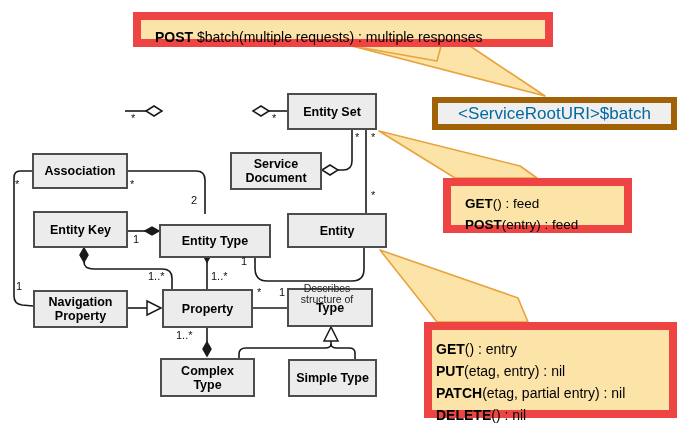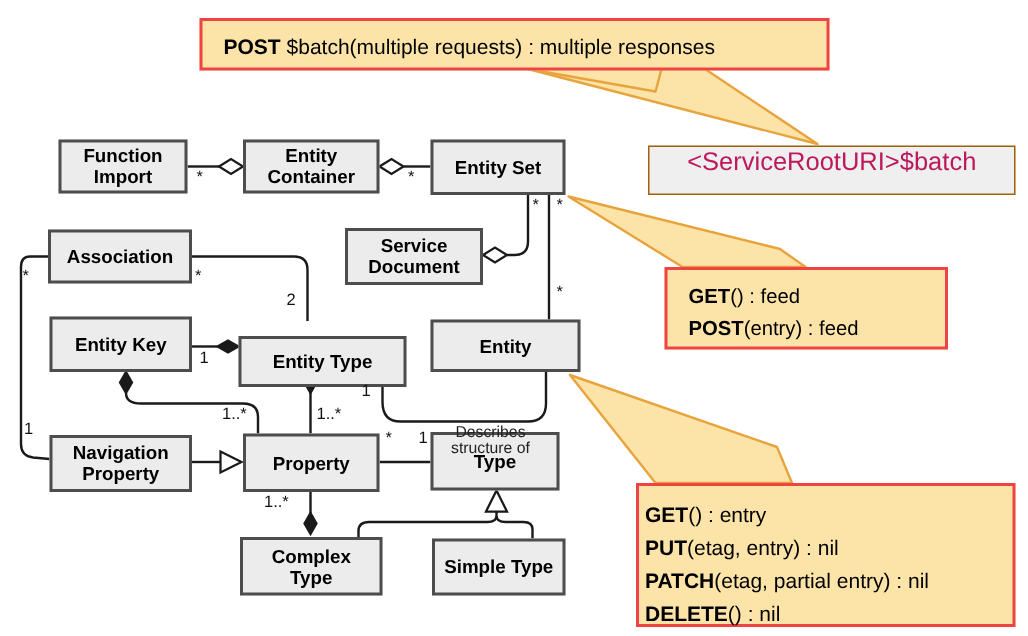--- a/index.html
+++ b/index.html
@@ -8,28 +8,28 @@
     font-family:"Liberation Sans", sans-serif;overflow:hidden;
   }
   #wires{position:absolute;left:0;top:0;pointer-events:none;}
   .node{
     position:absolute;background:#ececec;border:2px solid #4d4d4d;
     display:flex;align-items:center;justify-content:center;text-align:center;
     font-weight:bold;font-size:12.5px;line-height:1.12;color:#000;
     box-sizing:border-box;padding:0 5px;
   }
   .callout{
-    position:absolute;background:#fce3a8;border:2px solid #ef4444;
+    position:absolute;background:#fce3a8;border:8px solid #ef4444;
     box-sizing:border-box;color:#000;font-size:13.5px;
   }
   .callout .kw{font-weight:bold;}
   .uri-box{
-    position:absolute;background:#efefef;border:1px solid #a16207;
-    display:flex;justify-content:center;
-    font-size:17px;color:#be185d;box-sizing:border-box;
+    position:absolute;background:#efefef;border:6px solid #a16207;
+    display:flex;align-items:center;justify-content:center;
+    font-size:17px;color:#0369a1;box-sizing:border-box;
   }
   .mult{
     position:absolute;font-size:11px;color:#111;line-height:1;
   }
   .note{
     position:absolute;font-size:10.5px;line-height:11px;color:#222;text-align:center;margin-top:32px;
   }
   .batch-line{padding:9px 0 0 14px;font-size:14px;}
   .ops{padding:7px 16px 0 14px;line-height:21px;}
   .ops4{padding:8px 0 0 4px;line-height:22px;font-size:14px;}
@@ -73,26 +73,20 @@
       <polygon fill="#ffffff" points="322,170 330,165 338,170 330,175"></polygon>
       <polygon fill="#1a1a1a" points="145,231 152,227 159,231 152,235"></polygon>
       <polygon fill="#1a1a1a" points="84,248 88,255 84,262 80,255"></polygon>
       <polygon fill="#1a1a1a" points="207,248 211,255 207,262 203,255"></polygon>
       <polygon fill="#1a1a1a" points="207,342 211,349 207,356 203,349"></polygon>
       <polygon fill="#ffffff" points="147,301 161,308 147,315"></polygon>
       <polygon fill="#ffffff" points="331,327 324,341 338,341"></polygon>
     </g>
   </svg>
 
-  <div class="node" style="left:39px;top:93px;width:86px;height:36px">
-      <span>Function Import</span>
-    </div>
-  <div class="node" style="left:162px;top:93px;width:91px;height:36px">
-      <span>Entity Container</span>
-    </div>
   <div class="node" style="left:287px;top:93px;width:90px;height:37px">
       <span>Entity Set</span>
     </div>
   <div class="node" style="left:32px;top:153px;width:96px;height:36px">
       <span>Association</span>
     </div>
   <div class="node" style="left:230px;top:152px;width:92px;height:38px">
       <span>Service Document</span>
     </div>
   <div class="node" style="left:33px;top:211px;width:95px;height:37px">

